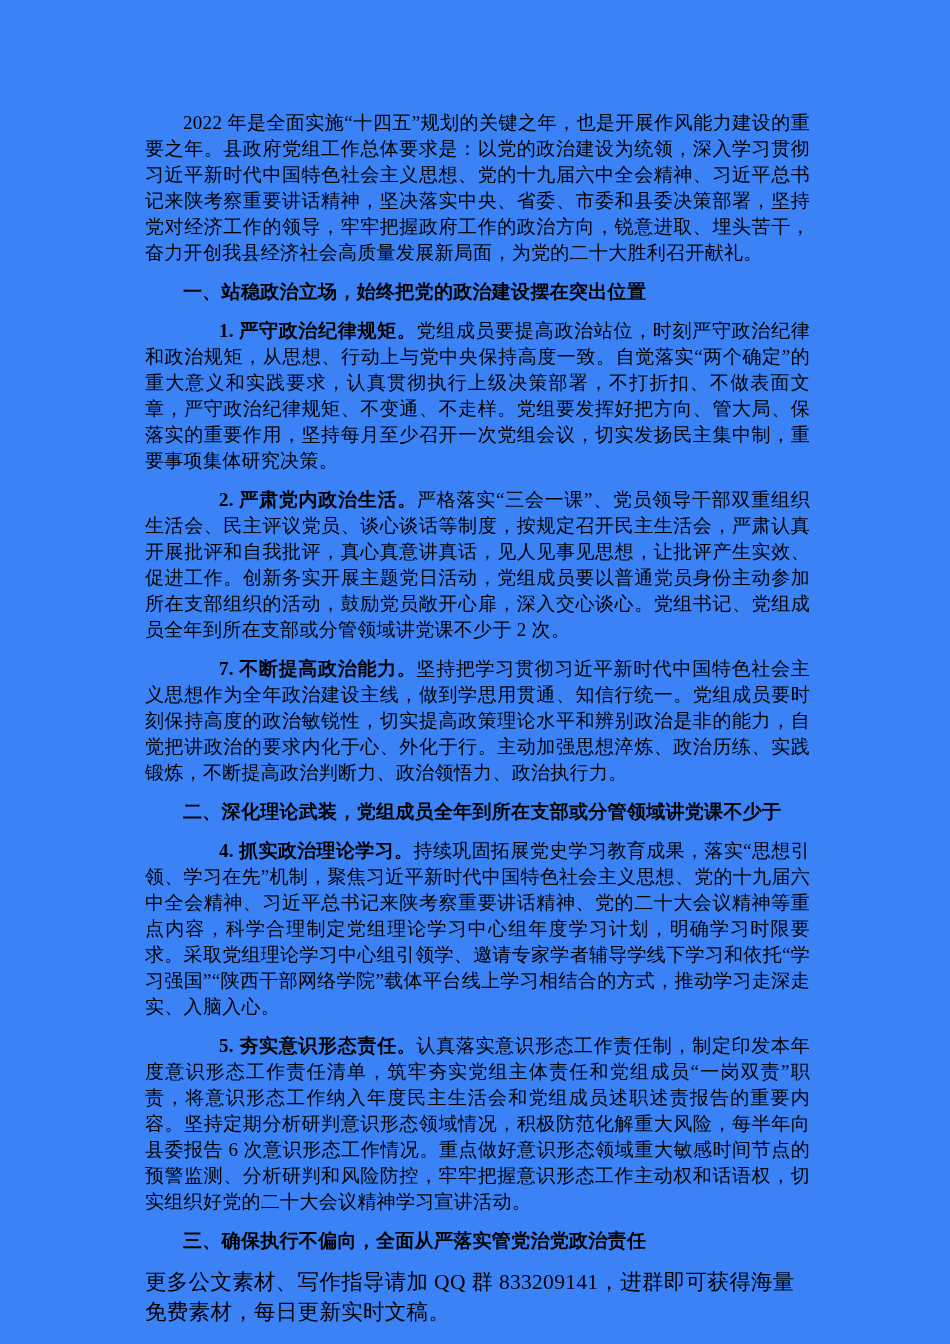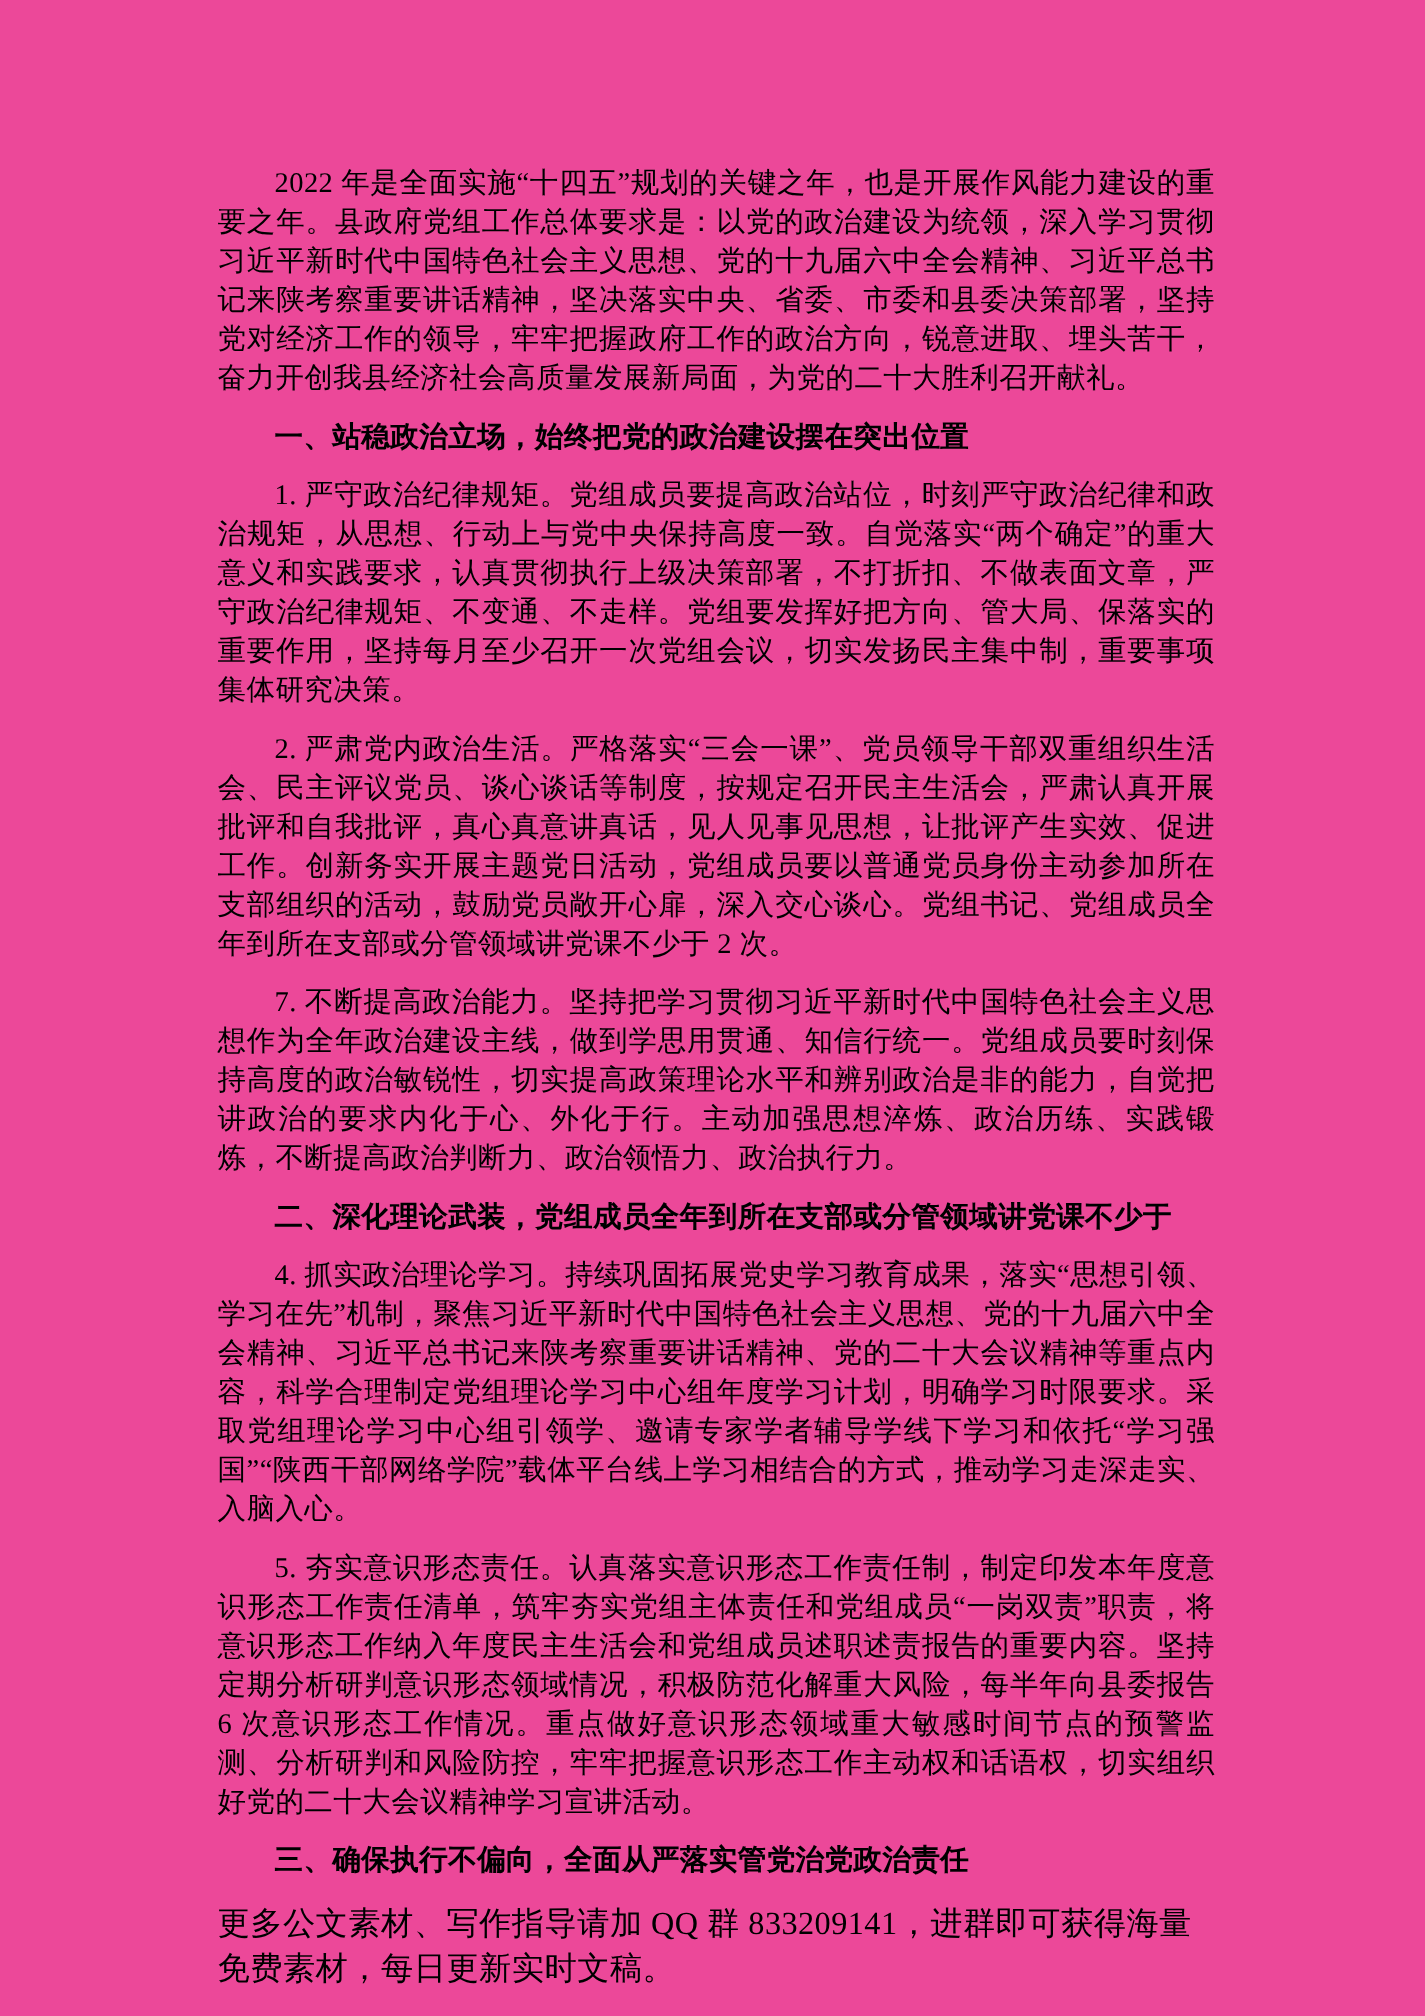--- a/index.html
+++ b/index.html
@@ -5,40 +5,41 @@
   * { box-sizing: border-box; }
   html, body {
     margin: 0;
     padding: 0;
     background: #ffffff;
   }
   .page {
     position: relative;
     width: 950px;
     height: 1344px;
-    background: #ec4899;
+    background: #3b82f6;
     color: #000000;
     padding: 110px 140px 30px 145px;
     overflow: hidden;
     font-family: "Liberation Serif", "DejaVu Serif", serif;
   }
   .para {
     margin: 0 0 13px 0;
     font-size: 19px;
     line-height: 26px;
     text-align: justify;
     text-indent: 2em;
     letter-spacing: 0.3px;
     word-break: break-all;
   }
   .heading {
     font-weight: 700;
   }
   .lead {
-    font-weight: 400;
+    font-weight: 700;
+    margin-left: 36px;
   }
   .promo {
     margin-top: 4px;
     font-weight: 400;
     font-size: 21.5px;
     line-height: 30px;
     text-indent: 0;
     text-align: left;
   }
 </style>

